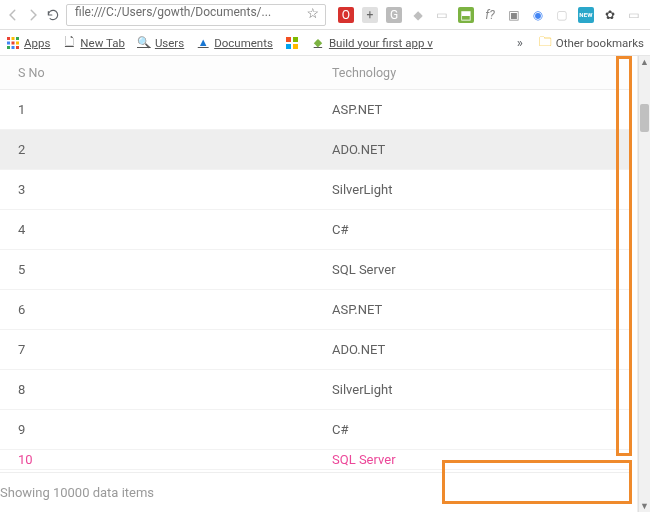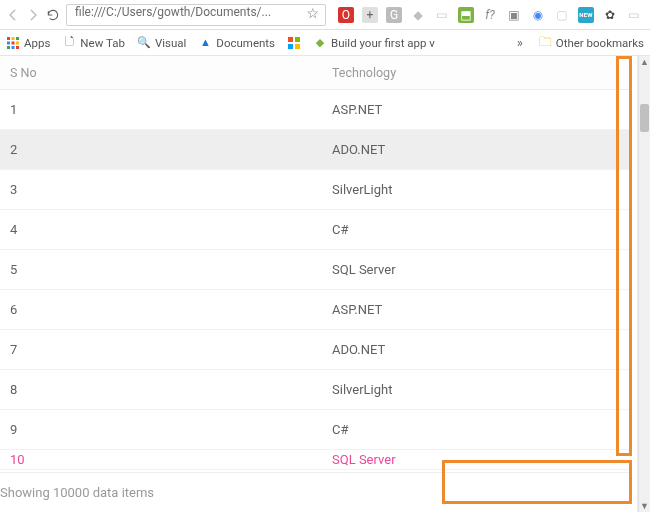--- a/index.html
+++ b/index.html
@@ -20,21 +20,21 @@
   .bk-item { display: inline-flex; align-items: center; gap: 4px; cursor: pointer; white-space: nowrap; }
   .bk-item .bi { width: 14px; height: 14px; display: inline-flex; align-items: center; justify-content: center; font-size: 11px; }
   .bk-over { margin-left: auto; color: #5f6368; font-size: 13px; padding: 0 6px; }
   .bk-other { display: inline-flex; align-items: center; gap: 4px; cursor: pointer; }
   .bk-other .folder { color: #f4b400; font-size: 13px; }
 
   
   .content { position: relative; height: calc(512px - 56px); display: flex; }
   .grid-wrap { flex: 1; display: flex; flex-direction: column; background: #fff; }
   .grid-header { display: flex; height: 34px; border-bottom: 1px solid #eee; color: #9a9a9a; font-size: 12.5px; background: #fdfdfd; }
-  .col-sno { width: 320px; padding-left: 10px; display: flex; align-items: center; }
+  .col-sno { width: 320px; padding-left: 18px; display: flex; align-items: center; }
   .col-tech { flex: 1; padding-left: 12px; display: flex; align-items: center; }
   .grid-body { flex: 1; overflow: hidden; position: relative; }
   .row { display: flex; height: 40px; border-bottom: 1px solid #f2f2f2; color: #616161; font-size: 13px; }
   .row.highlight { background: #eeeeee; }
   .row .cell { display: flex; align-items: center; }
   .footer { height: 40px; border-top: 1px solid #eee; display: flex; align-items: center; justify-content: flex-start; padding-right: 22px; color: #9a9a9a; font-size: 13px; }
 
   
   .v-scroll-outer { width: 12px; background: #f1f1f1; position: relative; border-left: 1px solid #e0e0e0; }
   .v-scroll-thumb { position: absolute; left: 1px; right: 1px; top: 48px; height: 28px; background: #c0c0c0; border-radius: 2px; }
@@ -81,21 +81,21 @@
       <span class="ico" style="color: rgb(66, 133, 244);">◉</span>
       <span class="ico" style="color: rgb(208, 208, 208);">▢</span>
       <span class="ico" style="background: rgb(42, 167, 202); color: rgb(255, 255, 255); font-size: 6px; font-weight: bold; letter-spacing: 0.2px;">NEW</span>
       <span class="ico" style="color: rgb(74, 74, 74);">✿</span>
       <span class="ico" style="color: rgb(192, 192, 192);">▭</span>
     </div>
   <div class="menu-dots">⋮</div>
 </div>
 
 <div class="bookmarks-bar">
-  <div id="bk-items" style="display:flex;gap:12px;align-items:center;overflow:hidden;">
+  <div id="bk-items" style="display:flex;gap:12px;align-items:center;overflow:hidden;text-decoration:underline;">
       <div class="bk-item">
         <span class="bi">
           <svg width="12" height="12" viewBox="0 0 12 12">
             <rect x="0" y="0" width="3" height="3" fill="#ea4335"></rect>
             <rect x="4.5" y="0" width="3" height="3" fill="#fbbc05"></rect>
             <rect x="9" y="0" width="3" height="3" fill="#34a853"></rect>
             <rect x="0" y="4.5" width="3" height="3" fill="#4285f4"></rect>
             <rect x="4.5" y="4.5" width="3" height="3" fill="#ea4335"></rect>
             <rect x="9" y="4.5" width="3" height="3" fill="#fbbc05"></rect>
             <rect x="0" y="9" width="3" height="3" fill="#34a853"></rect>
@@ -104,21 +104,21 @@
           </svg>
         </span>
         <span>Apps</span>
       </div>
       <div class="bk-item">
         <span class="bi">🗋</span>
         <span>New Tab</span>
       </div>
       <div class="bk-item">
         <span class="bi">🔍</span>
-        <span>Visual</span>
+        <span>Users</span>
       </div>
       <div class="bk-item">
         <span class="bi" style="color: rgb(25, 118, 210);">▲</span>
         <span>Documents</span>
       </div>
       <div class="bk-item">
         <span class="bi" style="color: rgb(242, 80, 34);">
           <svg width="12" height="12" viewBox="0 0 12 12">
             <rect x="0" y="0" width="5" height="5" fill="#f25022"></rect>
             <rect x="7" y="0" width="5" height="5" fill="#7fba00"></rect>

